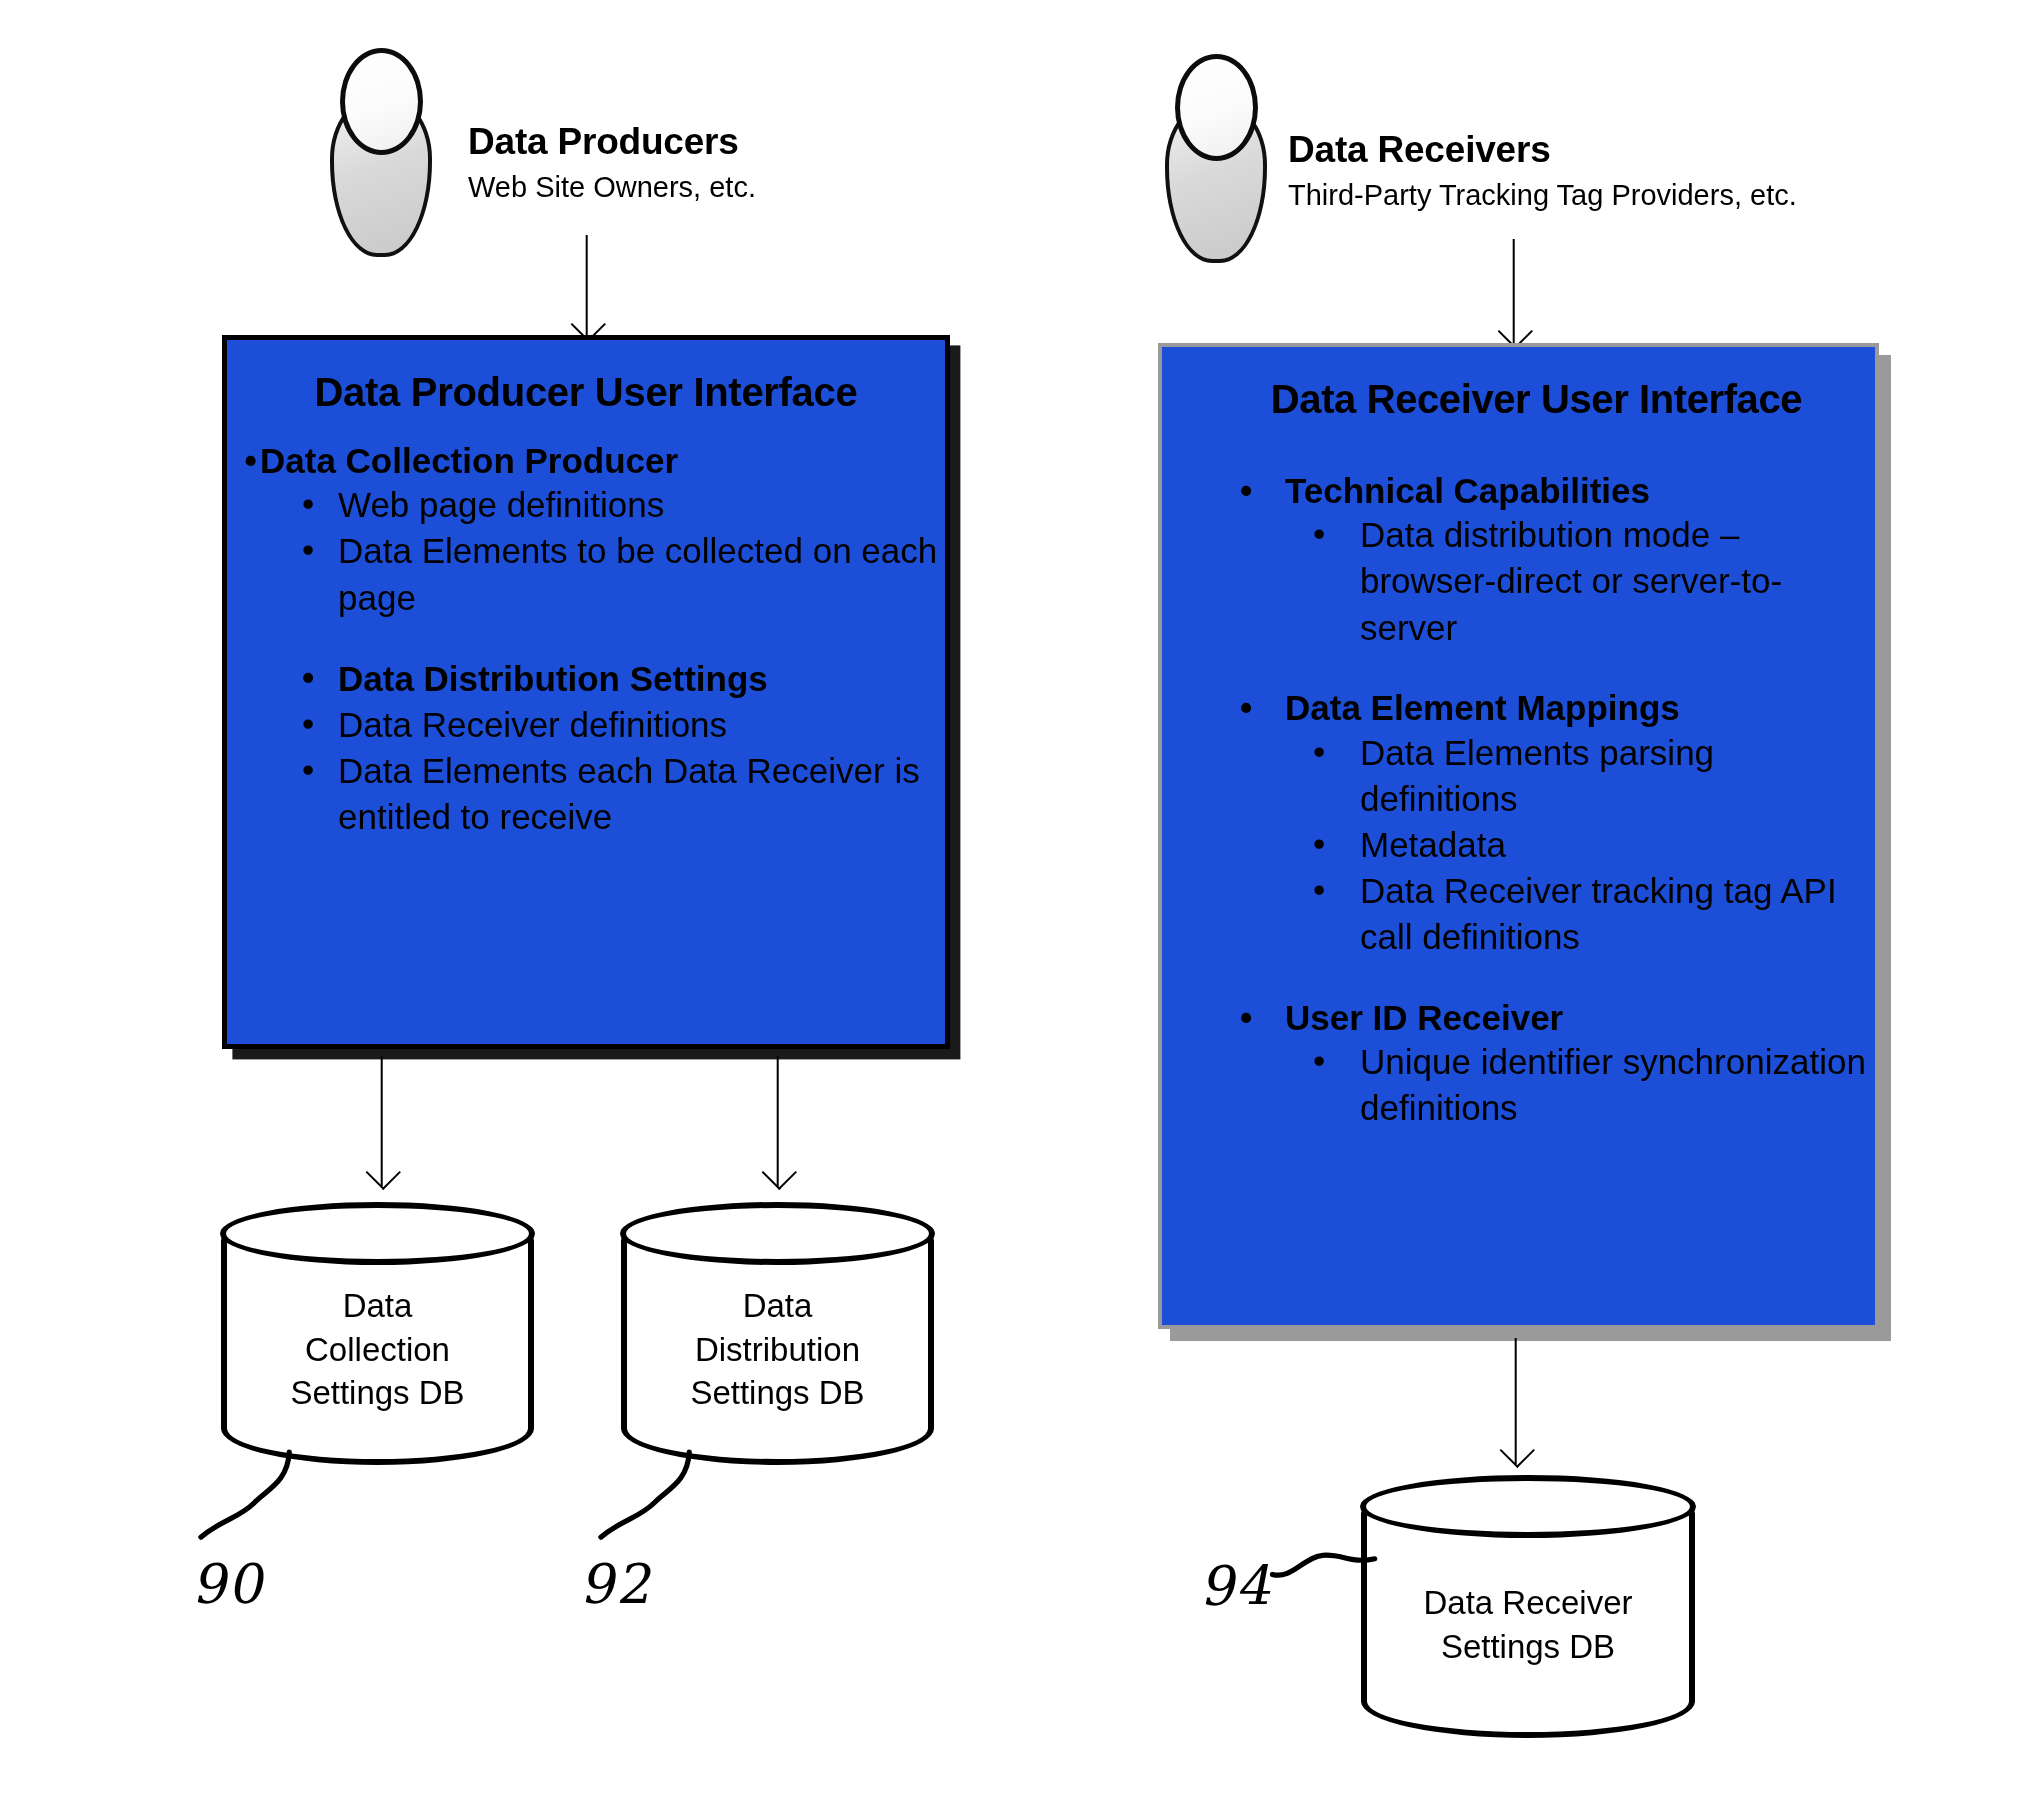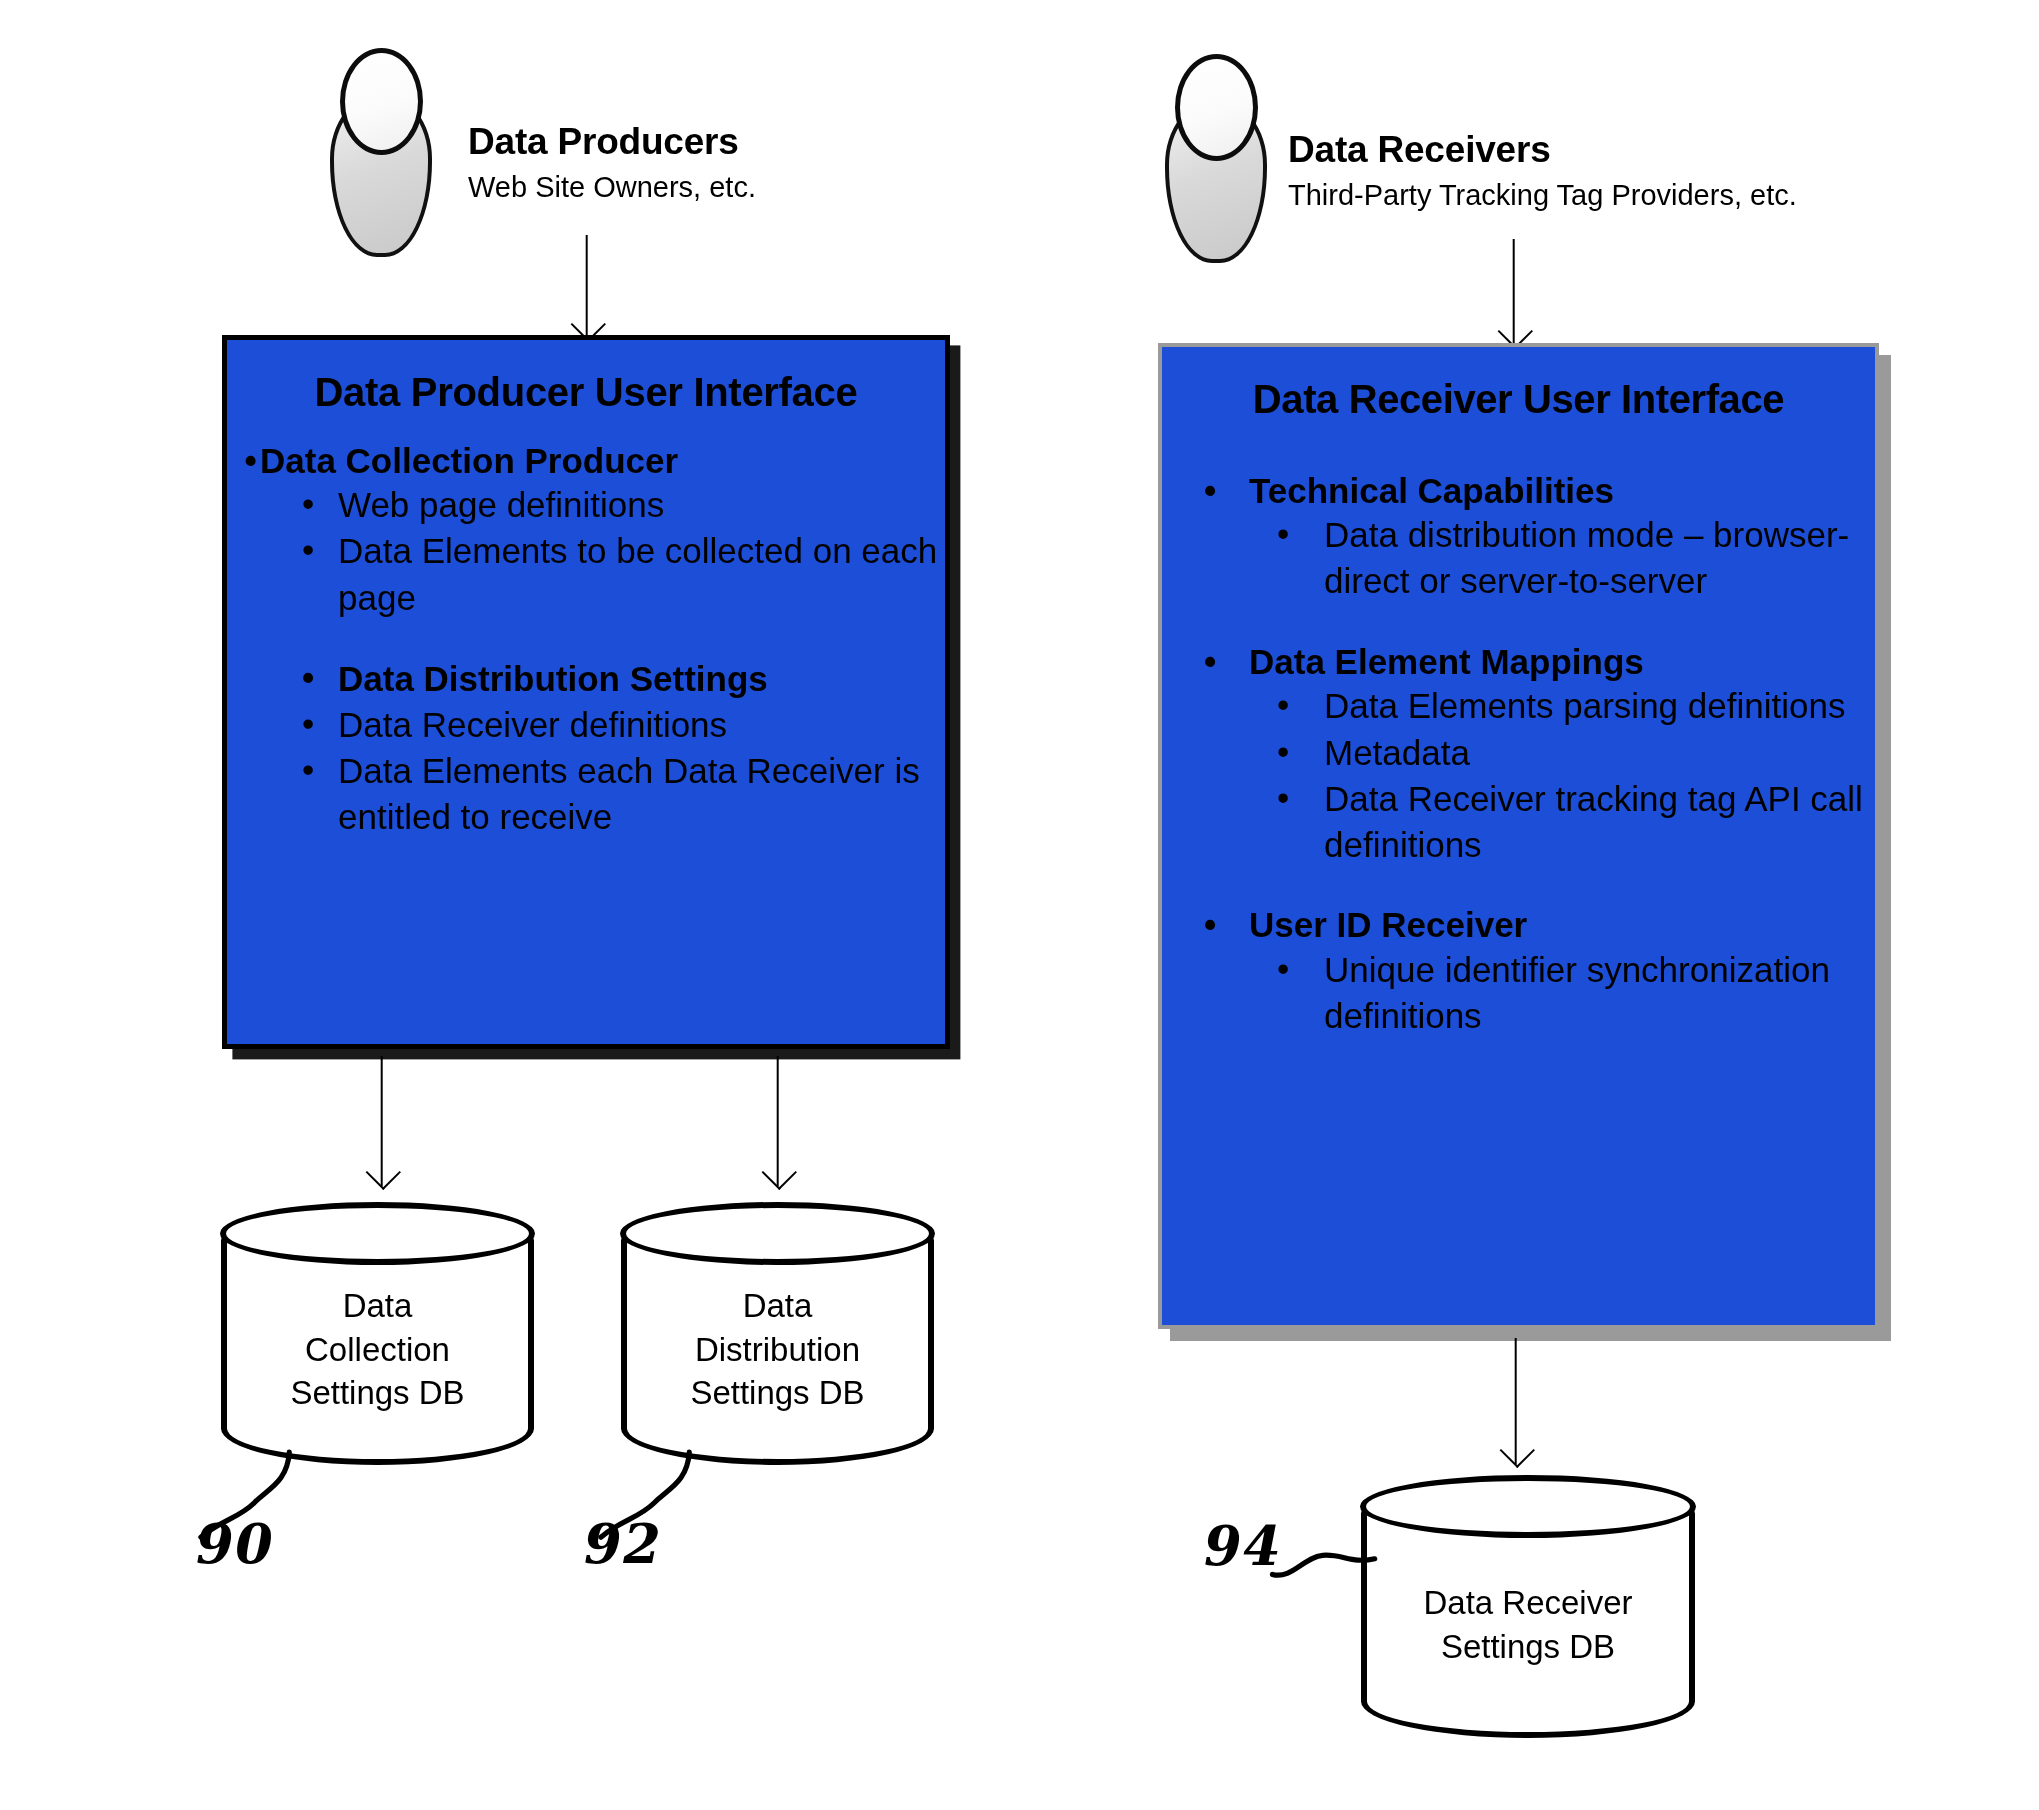--- a/index.html
+++ b/index.html
@@ -150,21 +150,21 @@
   .lp .b2      { padding-left: 111px; }
   .lp .b2 .bullet-dot { left: 75px; }
 
   
   .rp .b1      { padding-left: 87px; }
   .rp .b1 .bullet-dot { left: 42px; }
   .rp .b2      { padding-left: 162px; }
   .rp .b2 .bullet-dot { left: 115px; }
 
   
-  .rp { font-stretch: condensed; }
+  .rp { font-stretch: condensed; padding-left: 36px; }
   .rp .panel-title, .rp .b1, .rp .b2 {
     transform-origin: left center;
   }
 
   
   .db { position: absolute; }
   .db .cyl {
     position: absolute;
     left: 0; top: 0;
     width: 100%;
@@ -194,22 +194,23 @@
     line-height: 1.32;
     z-index: 3;
   }
 
   
   .ref {
     position: absolute;
     font-family: "DejaVu Serif", serif;
     font-style: italic;
     font-size: 54px;
-    font-weight: bold;
+    font-weight: normal;
     letter-spacing: 1.7px;
+    margin-top: 41px;
   }
   .leader { position: absolute; }
 </style>
 </head>
 <body>
 
 <div class="stage">
 
   <div class="actor" style="left:330px; top:48px; width:94px; height:204px;">
     <div class="body"></div>

